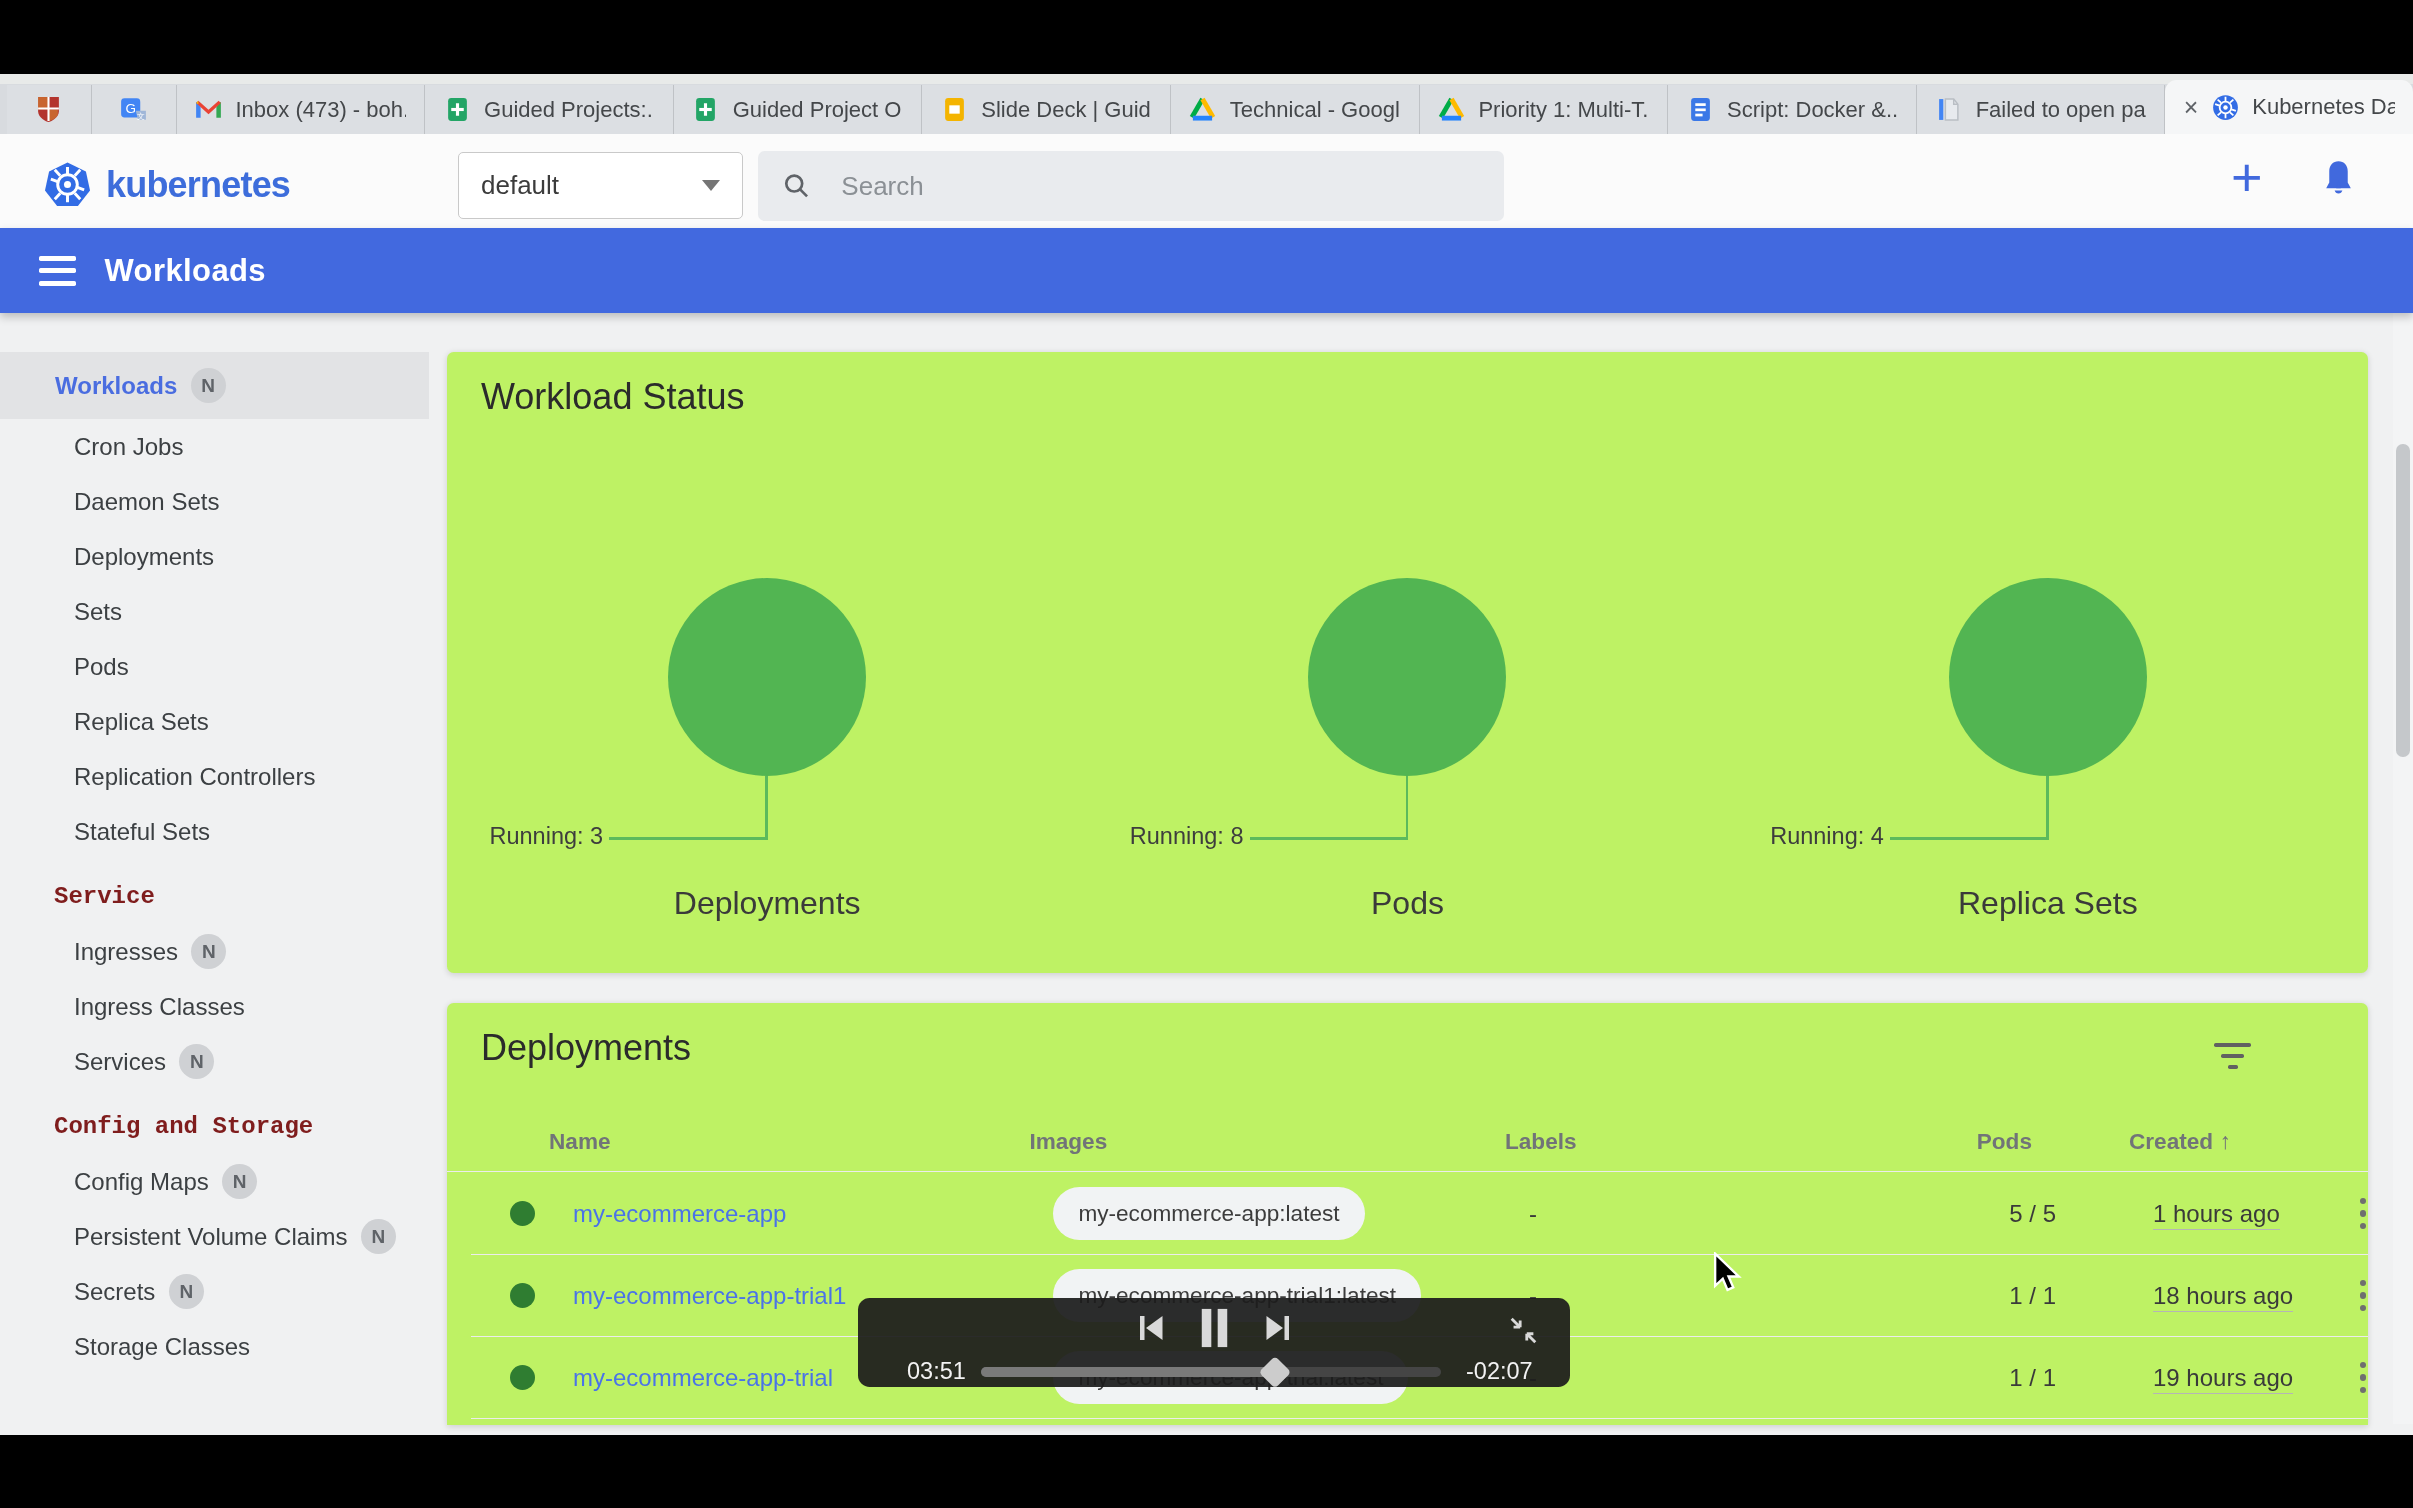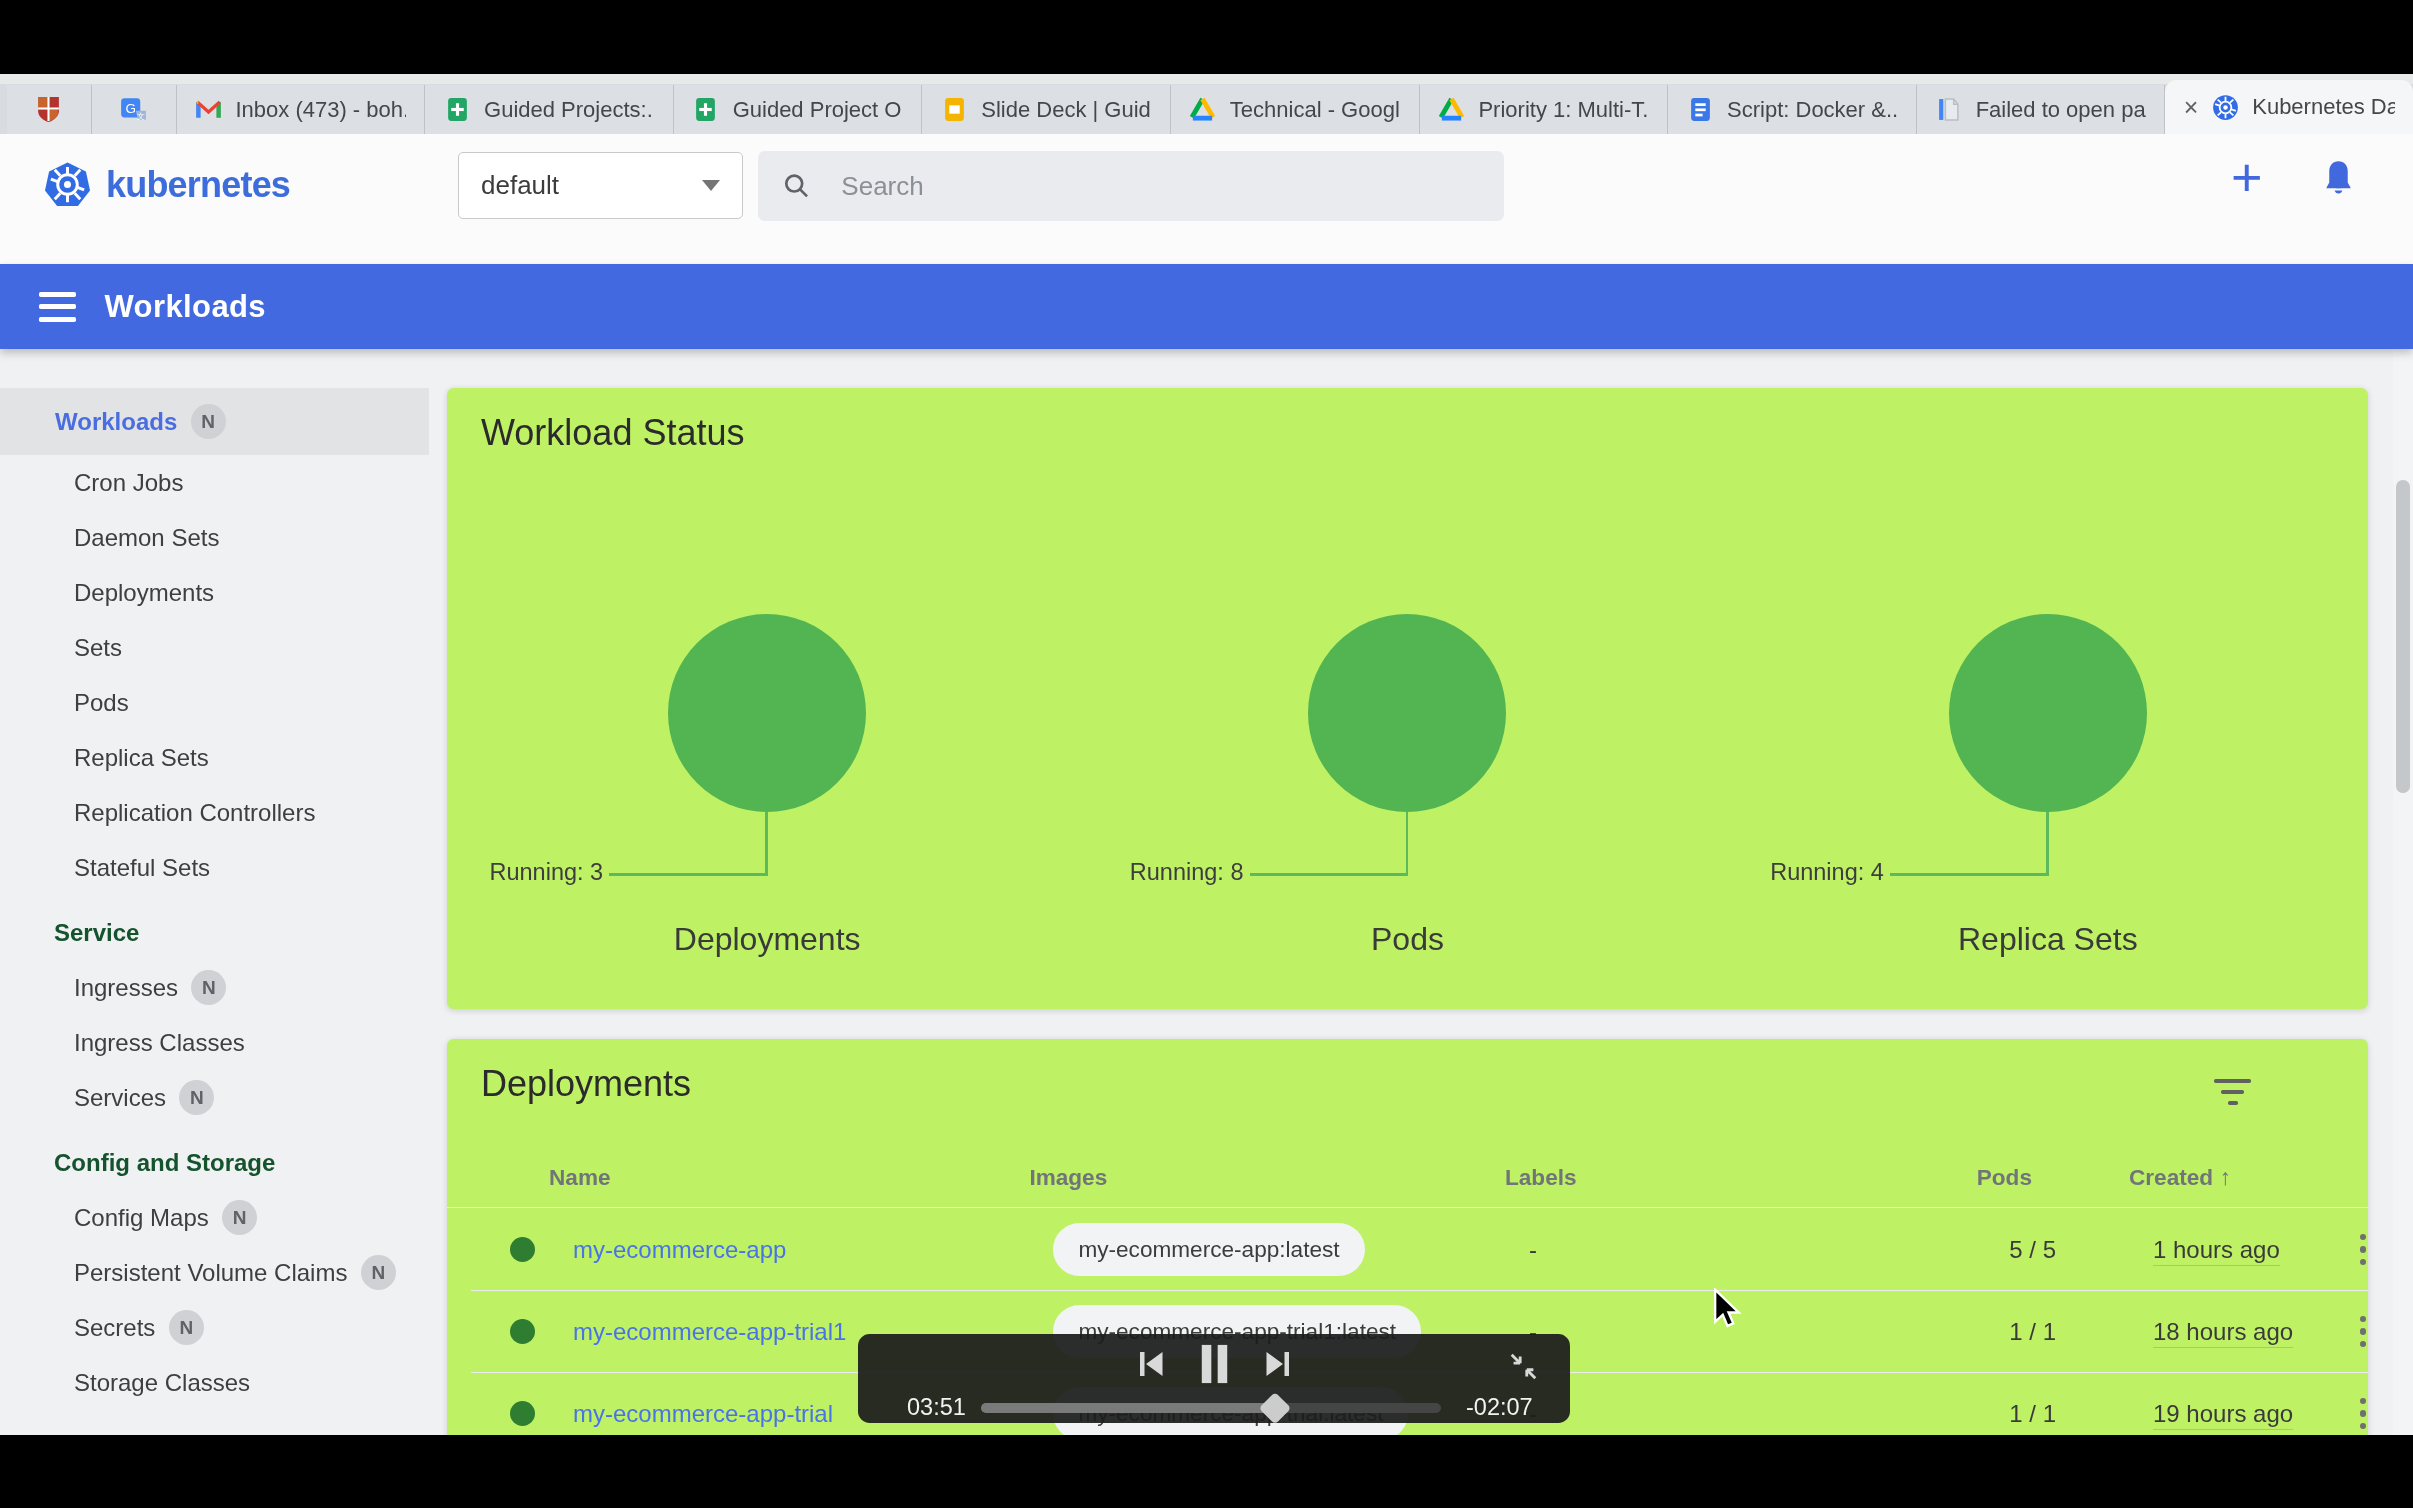--- a/index.html
+++ b/index.html
@@ -14,21 +14,21 @@
     border-right:1.7px solid #bfc2c6;background:#dcdfe3;}
   .tab{flex:1 1 0;max-width:261px;height:49px;display:flex;align-items:center;gap:13.4px;
     padding:0 18.4px;border-right:1.7px solid #bfc2c6;background:#dcdfe3;min-width:0;}
   .tab .tlabel{font-size:22px;color:#44474a;white-space:nowrap;overflow:hidden;min-width:0;}
   .tab.active{background:#f5f6f7;border-right:none;border-radius:11.7px 11.7px 0 0;height:54px;}
   .tab .close{font-size:25px;color:#5f6368;display:none;line-height:1;}
   .tab.active .close{display:block;}
   .ticon{width:27px;height:27px;flex:0 0 auto;display:flex;align-items:center;justify-content:center;}
 
   
-  .appheader{position:relative;height:130px;background:#fbfbfb;}
+  .appheader{position:relative;height:94px;background:#fbfbfb;}
   .brandwrap{position:absolute;left:44px;top:27px;display:flex;align-items:center;gap:15px;}
   .brandtext{font-size:36px;font-weight:700;color:#3d6ddb;letter-spacing:-0.8px;}
   .nsbox{position:absolute;left:442px;top:18.4px;width:285px;height:67px;background:#fff;
     border:1.7px solid #c9c9c9;border-radius:5px;display:flex;align-items:center;
     justify-content:space-between;padding:0 22px;margin-left:16px;}
   .nsbox .nstext{font-size:26px;color:#3c3c3c;}
   .nscaret{width:0;height:0;border-left:9.2px solid transparent;border-right:9.2px solid transparent;
     border-top:11px solid #757575;}
   .searchbox{position:absolute;left:758px;top:17px;width:746px;height:70px;background:#e9ebee;
     border-radius:6.7px;display:flex;align-items:center;padding:0 23.5px;gap:28.5px;}
@@ -46,21 +46,21 @@
   .bluetitle{margin-left:28.5px;font-size:31px;font-weight:700;color:#fff;letter-spacing:0.4px;}
 
   
   .content{position:relative;height:1111px;background:#f0f1f2;}
 
   
   .sidebar{position:absolute;left:0;top:39px;width:429px;}
   .srow{display:flex;align-items:center;gap:13.4px;height:55px;padding-left:74px;
     font-size:24px;color:#3c4043;}
   .srow.selected{height:67px;padding-left:55px;background:#e2e3e5;color:#4a6de0;font-weight:700;}
-  .srow.section{padding-left:54px;font-weight:700;color:#14532d;margin-top:10px;}
+  .srow.section{padding-left:54px;font-weight:700;color:#7f1d1d;margin-top:10px;font-family:Liberation Mono, monospace;}
   .badge{width:35px;height:35px;border-radius:50%;background:#cfd1d4;color:#5f6368;
     font-size:19px;font-weight:700;display:flex;align-items:center;justify-content:center;}
 
   
   .card{position:absolute;background:#bef264;border-radius:6.7px;box-shadow:0 1.7px 6.7px rgba(0,0,0,.14);}
   .card-ws{left:447px;top:39px;width:1921px;height:621px;}
   .card-dep{left:447px;top:690px;width:1921px;height:422px;border-radius:6.7px 6.7px 0 0;}
   .cardtitle{position:absolute;left:34px;top:23.5px;font-size:36px;color:#2b2b2b;}
   .filtericon{position:absolute;left:1767px;top:40px;width:37px;}
   .filtericon span{display:block;background:#616161;height:4.2px;margin:0 auto 6.7px;border-radius:1.7px;}

